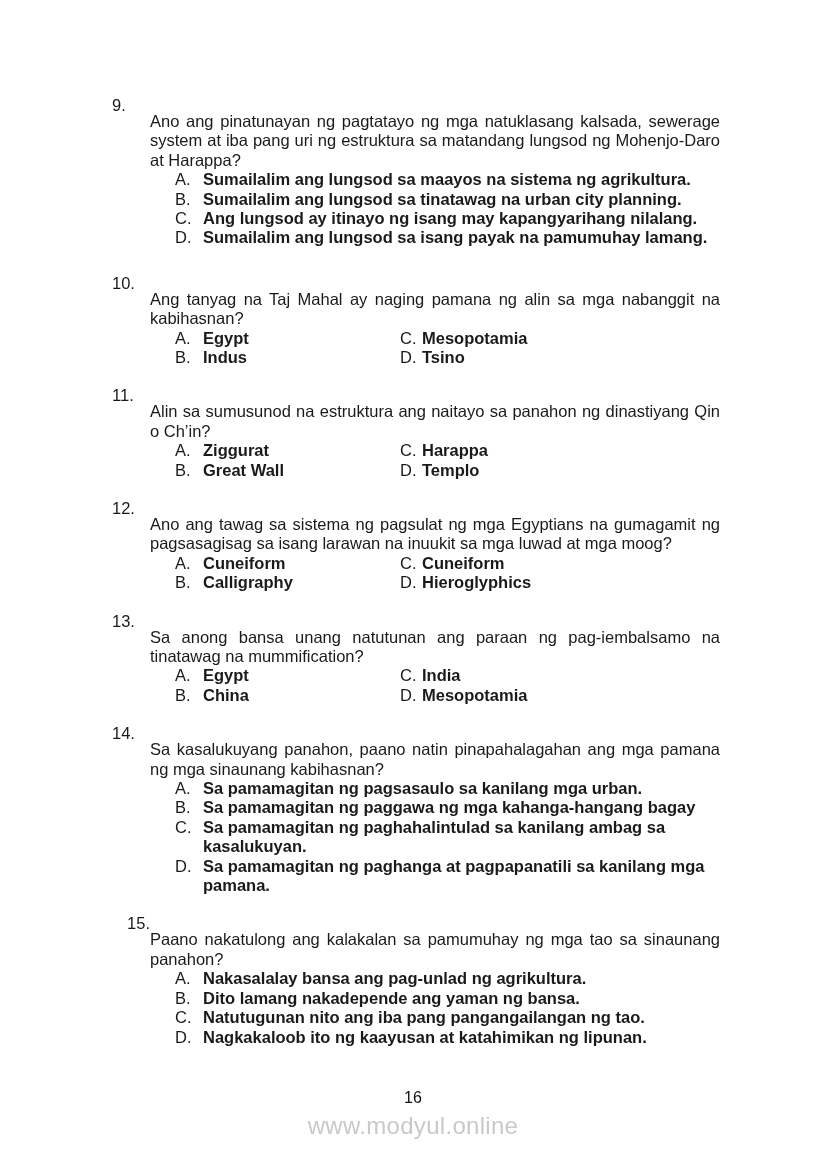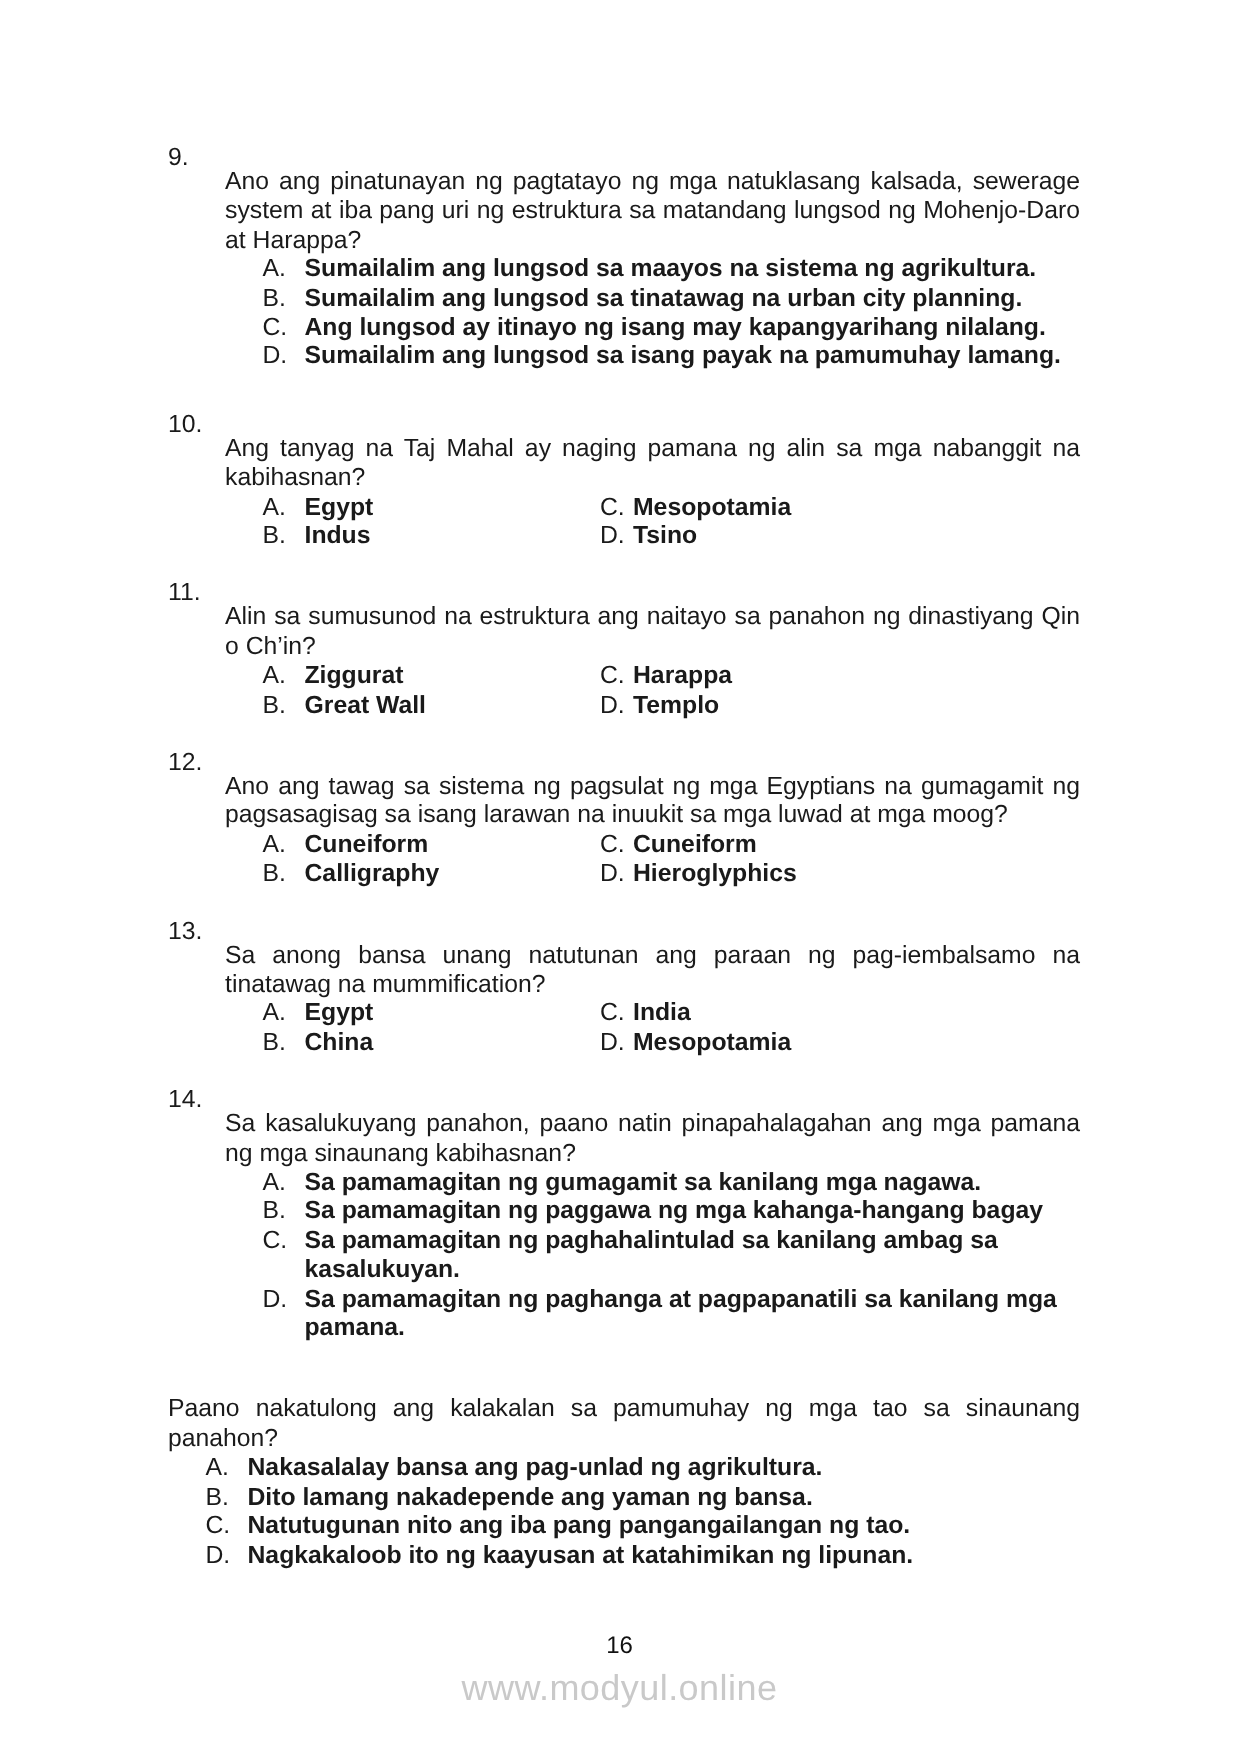--- a/index.html
+++ b/index.html
@@ -195,39 +195,40 @@
       </div>
     </div>
 
     <div class="question">
       <div class="q-num">14.</div>
       <div class="q-body">
         <div class="q-text">Sa kasalukuyang panahon, paano natin pinapahalagahan ang mga pamana ng mga sinaunang kabihasnan?</div>
         <div class="opts-list">
           <div class="opt">
             <span class="opt-label">A.</span>
-            <span class="opt-text">Sa pamamagitan ng gumagamit sa kanilang mga nagawa.</span>
+            <span class="opt-text">Sa pamamagitan ng pagsasaulo sa kanilang mga urban.</span>
           </div>
           <div class="opt">
             <span class="opt-label">B.</span>
             <span class="opt-text">Sa pamamagitan ng paggawa ng mga kahanga-hangang bagay</span>
           </div>
           <div class="opt">
             <span class="opt-label">C.</span>
             <span class="opt-text">Sa pamamagitan ng paghahalintulad sa kanilang ambag sa kasalukuyan.</span>
           </div>
           <div class="opt">
             <span class="opt-label">D.</span>
             <span class="opt-text">Sa pamamagitan ng paghanga at pagpapanatili sa kanilang mga pamana.</span>
           </div>
         </div>
       </div>
     </div>
 
     <div class="question num-right">
+      <div class="q-num">15.</div>
       <div class="q-body">
         <div class="q-text">Paano nakatulong ang kalakalan sa pamumuhay ng mga tao sa sinaunang panahon?</div>
         <div class="opts-list">
           <div class="opt">
             <span class="opt-label">A.</span>
             <span class="opt-text">Nakasalalay bansa ang pag-unlad ng agrikultura.</span>
           </div>
           <div class="opt">
             <span class="opt-label">B.</span>
             <span class="opt-text">Dito lamang nakadepende ang yaman ng bansa.</span>

